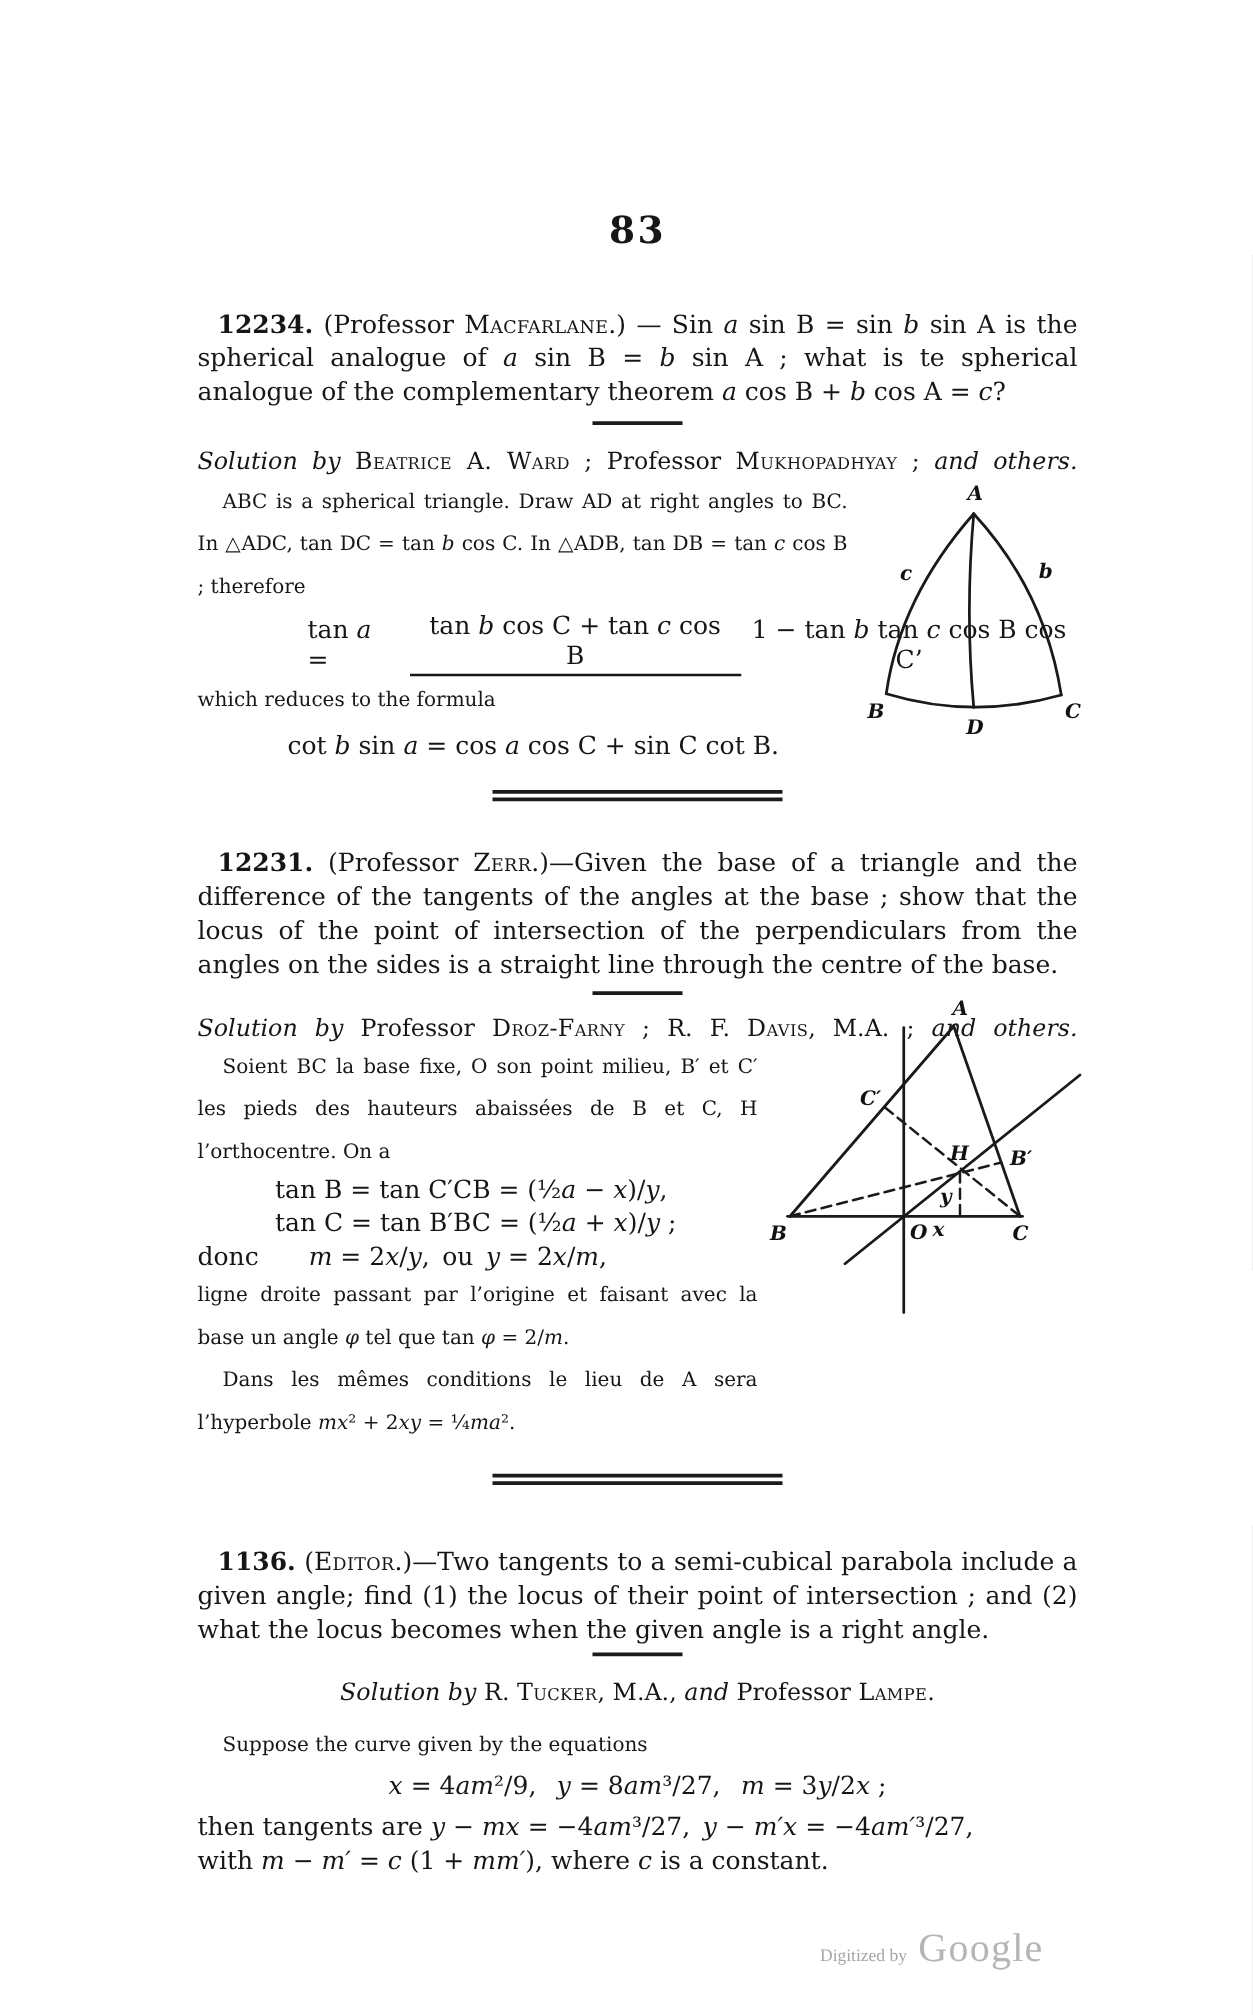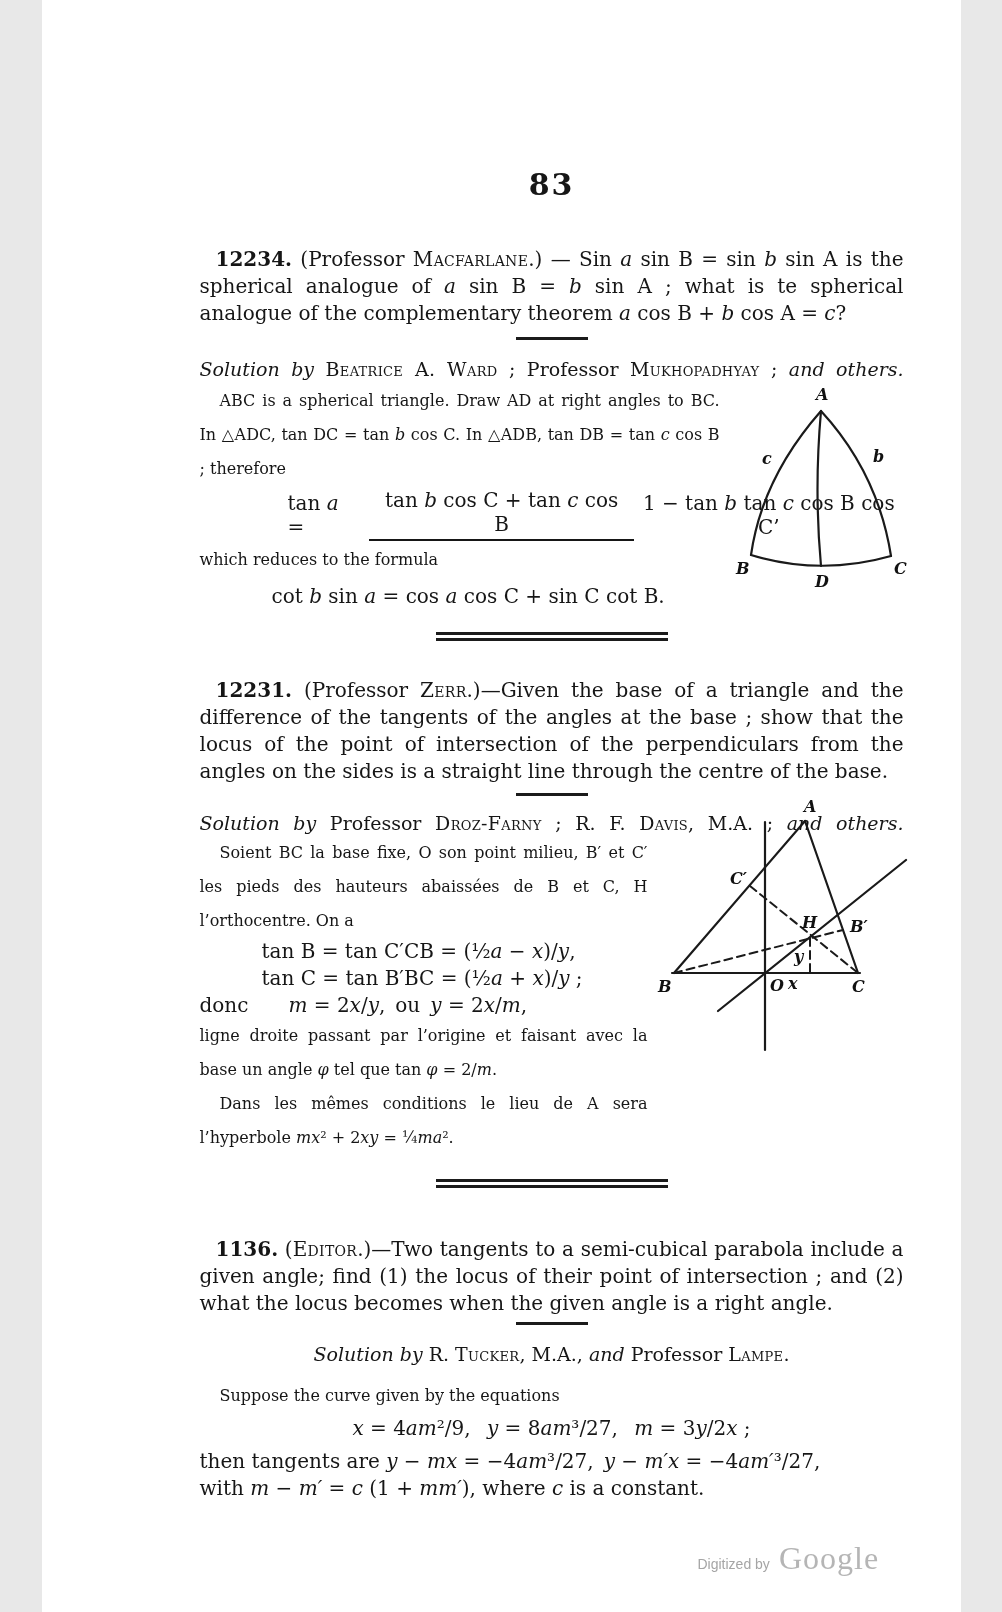--- a/index.html
+++ b/index.html
@@ -1,17 +1,17 @@
 <!DOCTYPE html>
 <html><head>
 <meta charset="utf-8">
 <style>
   html,body{margin:0;padding:0;background:#e8e8e8}
   .page{
-    position:relative;width:919px;height:1612px;background:#ffffff;
+    position:relative;width:1002px;height:1612px;background:#ffffff;
     font-family:"DejaVu Serif","Liberation Serif",serif;color:#161616;
     overflow:hidden;margin:0 auto;
   }
   .content{position:absolute;left:158px;top:168px;width:704px}
   p{margin:0}
   .pageno{text-align:center;font-size:30px;font-weight:bold;letter-spacing:2px;line-height:34px;margin-bottom:44px}
   .problem{font-size:20px;line-height:27px;text-align:justify;text-align-last:left;text-indent:16px}
   .p2{margin-top:36px}
   .p3{margin-top:48px}
   .byline{font-size:19px;line-height:26px}
@@ -45,21 +45,21 @@
   .s-b{font-weight:bold}
   .s-i{font-style:italic}
   .s-sc{font-variant:small-caps;letter-spacing:.3px}
   .diag{position:absolute}
   .diag1{left:684px;top:378px}
   .diag2{left:610px;top:796px}
   .diag path,.diag line{stroke:#1a1a1a;fill:none;stroke-width:2.2;stroke-linecap:round}
   .diag .dash{stroke-dasharray:8 5;stroke-width:2}
   .diag text{font-family:"DejaVu Serif","Liberation Serif",serif;font-size:16px;font-style:italic;font-weight:bold;fill:#111;stroke:none}
   .watermark{position:absolute;left:656px;top:1540px;display:flex;align-items:baseline;gap:9px}
-  .wm-pre{font-family:Liberation Sans, sans-serif;font-size:14px;color:#a5a5a5}
+  .wm-pre{font-family:Liberation Serif, serif;font-size:14px;color:#a5a5a5}
   .wm-brand{font-family:Liberation Serif, serif;font-size:32px;color:#b5b5b5;letter-spacing:1px}
 </style>
 </head>
 <body>
 
 <div class="page">
 
   <div class="content">
 
     <div class="pageno">83</div>

